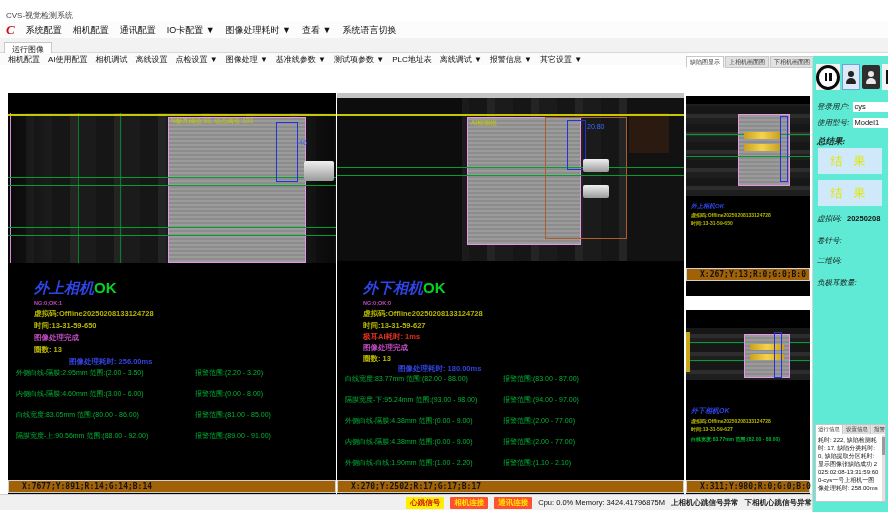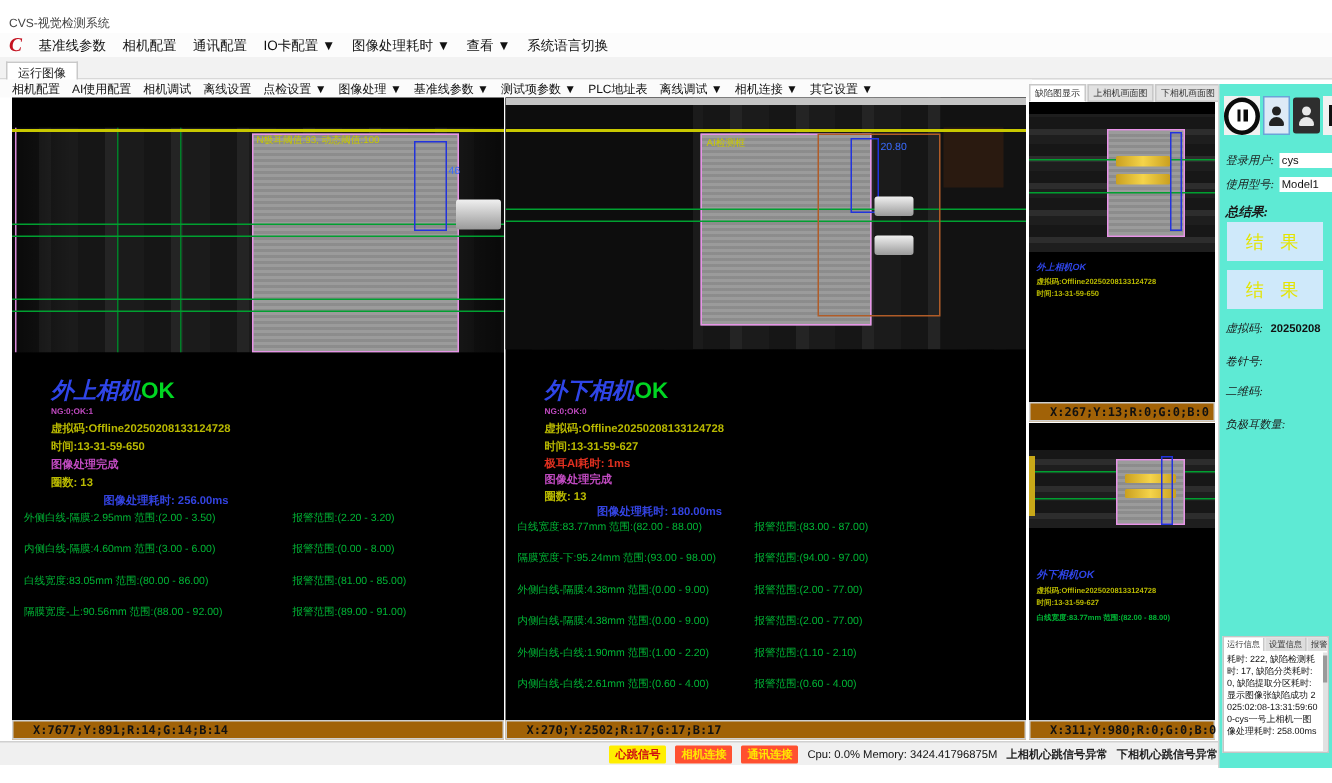--- a/index.html
+++ b/index.html
@@ -14,21 +14,21 @@
         font-family:"Liberation Serif",serif;line-height:12px;}
   .menu-item{cursor:default;white-space:nowrap;}
   .tabstrip{position:absolute;top:38px;left:0;width:888px;height:14px;background:#f2f2f2;
             border-bottom:1px solid #d8d8d8;}
   .tab-active{display:inline-block;margin-left:4px;padding:1px 7px;background:#fff;
               border:1px solid #c9c9c9;border-bottom:1px solid #fff;font-size:8px;}
   .toolbar{position:absolute;top:53px;left:0;width:680px;height:12px;display:flex;align-items:center;
            gap:8px;padding-left:8px;font-size:8px;color:#111;background:#fbfbfb;}
   .toolbar span{white-space:nowrap;}
   
-  .panel{position:absolute;background:#000;overflow:hidden;}
+  .panel{position:absolute;background:#000;overflow:hidden;margin-top:28px;}
   #left-panel{left:8px;top:65px;width:328px;height:415px;}
   #center-panel{left:337px;top:65px;width:347px;height:415px;}
   .cam-img{position:absolute;left:0;overflow:hidden;}
   .machins{position:absolute;inset:0;
      background:linear-gradient(90deg,rgba(0,0,0,.6),rgba(0,0,0,0) 12%,rgba(0,0,0,0) 86%,rgba(0,0,0,.6)),
      repeating-linear-gradient(90deg,#161616 0 18px,#242424 18px 26px,#1b1b1b 26px 44px);}
   .machins-h{position:absolute;inset:0;
      background:repeating-linear-gradient(0deg,#1e1e1e 0 6px,#2d2d2d 6px 10px,#171717 10px 18px);}
   .hline{position:absolute;height:1px;left:0;right:0;}
   .vline{position:absolute;width:1px;top:0;bottom:0;}
@@ -106,21 +106,21 @@
   .warn{font-weight:bold;color:#222;}
 </style>
 </head>
 <body>
 
 <div class="app">
 
   <div class="titlebar">CVS-视觉检测系统</div>
   <div class="menubar">
     <span class="logo">C</span>
-    <span class="menu-item">基准线参数</span>
+    <span class="menu-item">系统配置</span>
     <span class="menu-item">相机配置</span>
     <span class="menu-item">通讯配置</span>
     <span class="menu-item">IO卡配置 ▼</span>
     <span class="menu-item">图像处理耗时 ▼</span>
     <span class="menu-item">查看 ▼</span>
     <span class="menu-item">系统语言切换</span>
   </div>
   <div class="tabstrip">
     <span class="tab-active">运行图像</span>
   </div>
@@ -128,21 +128,21 @@
     <span>相机配置</span>
     <span>AI使用配置</span>
     <span>相机调试</span>
     <span>离线设置</span>
     <span>点检设置 ▼</span>
     <span>图像处理 ▼</span>
     <span>基准线参数 ▼</span>
     <span>测试项参数 ▼</span>
     <span>PLC地址表</span>
     <span>离线调试 ▼</span>
-    <span>相机连接 ▼</span>
+    <span>报警信息 ▼</span>
     <span>其它设置 ▼</span>
   </div>
 
   <div class="panel" id="left-panel">
     <div class="cam-img" style="top:20px;width:328px;height:150px;">
       <div class="machins"></div>
       <div class="vline pink-vline" style="left:2px;"></div>
       <div class="vline green-vline" style="left:70px;"></div>
       <div class="vline green-vline" style="left:112px;"></div>
       <div class="hline yellow-line" style="top:1px;"></div>

